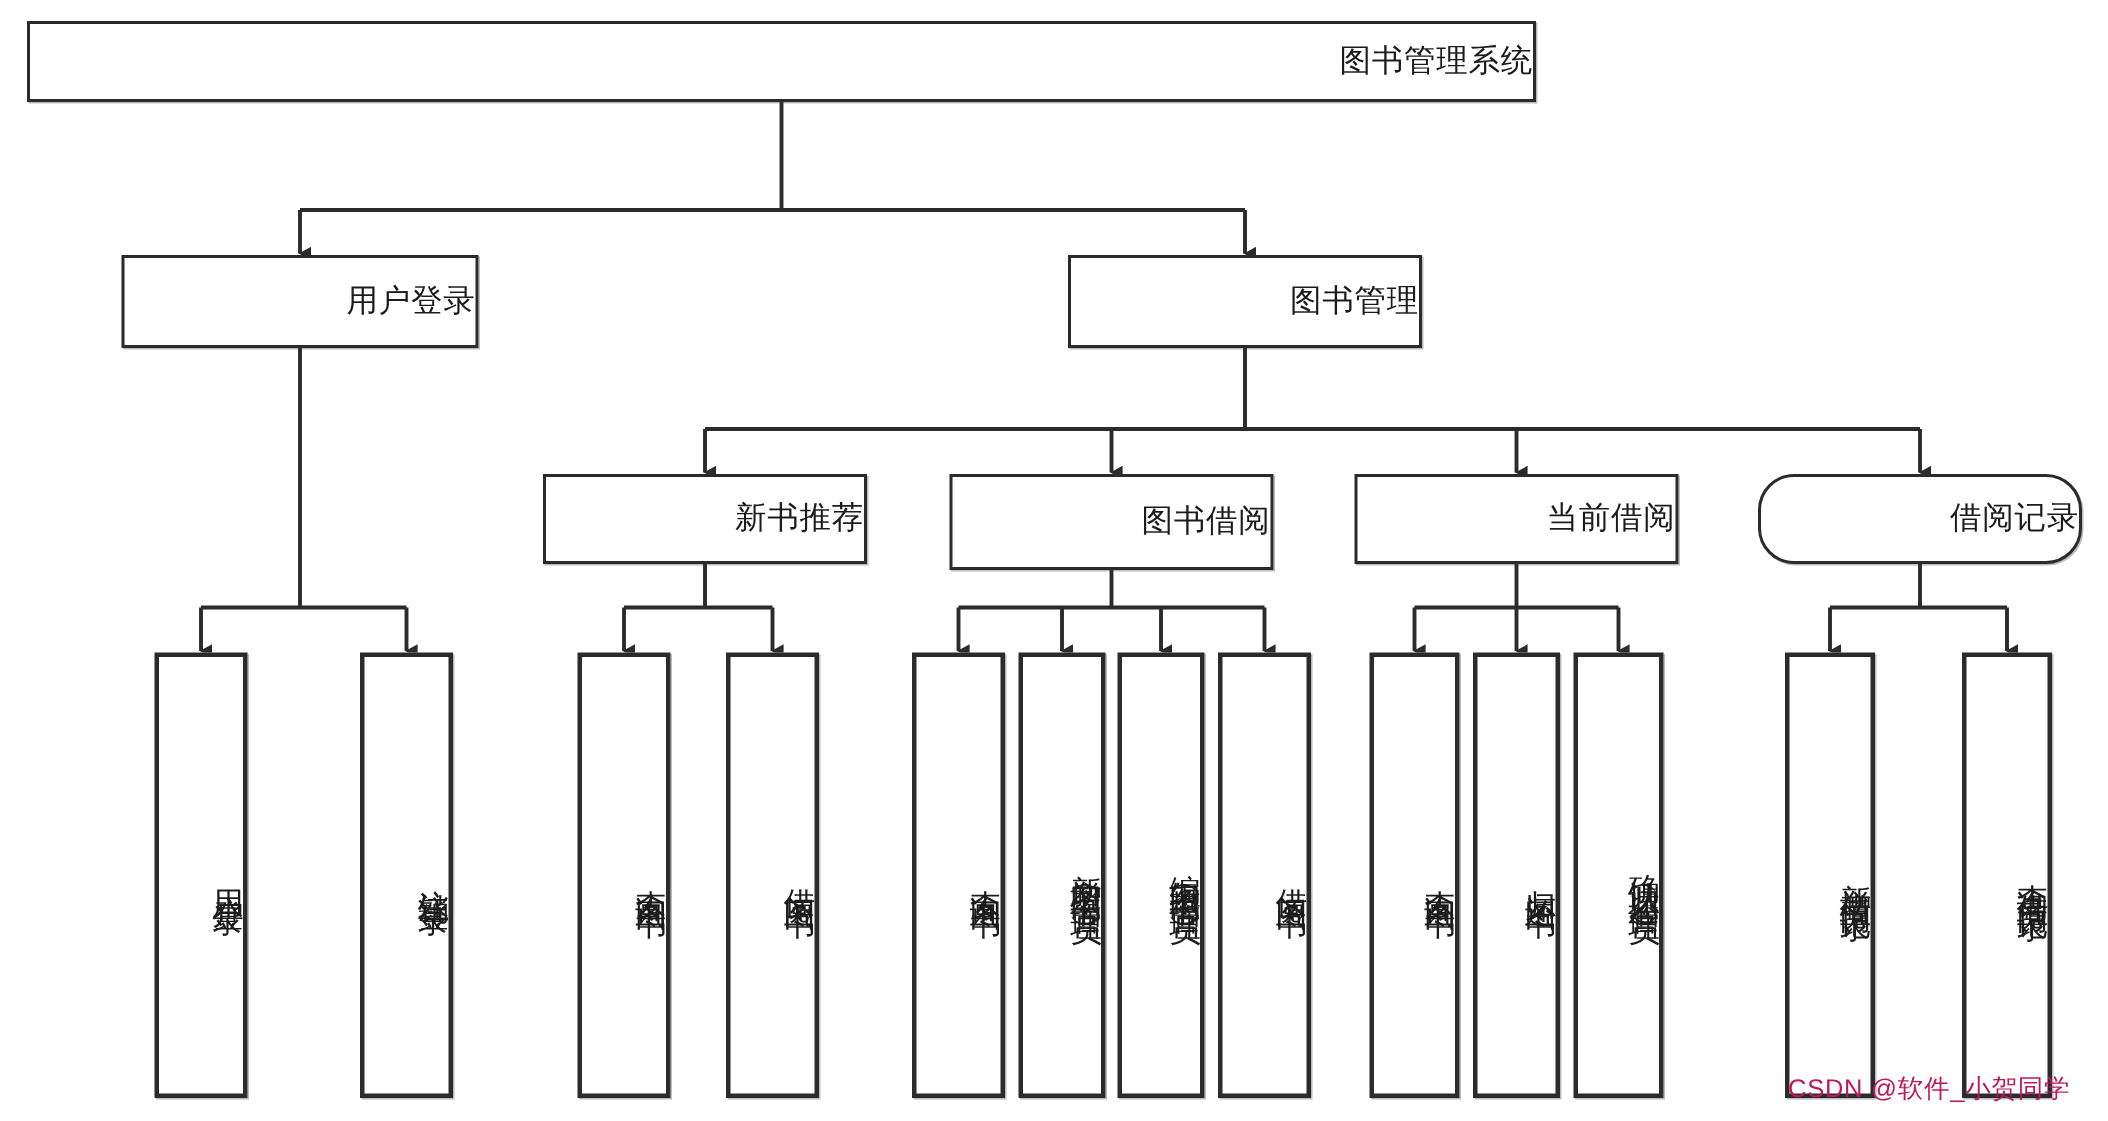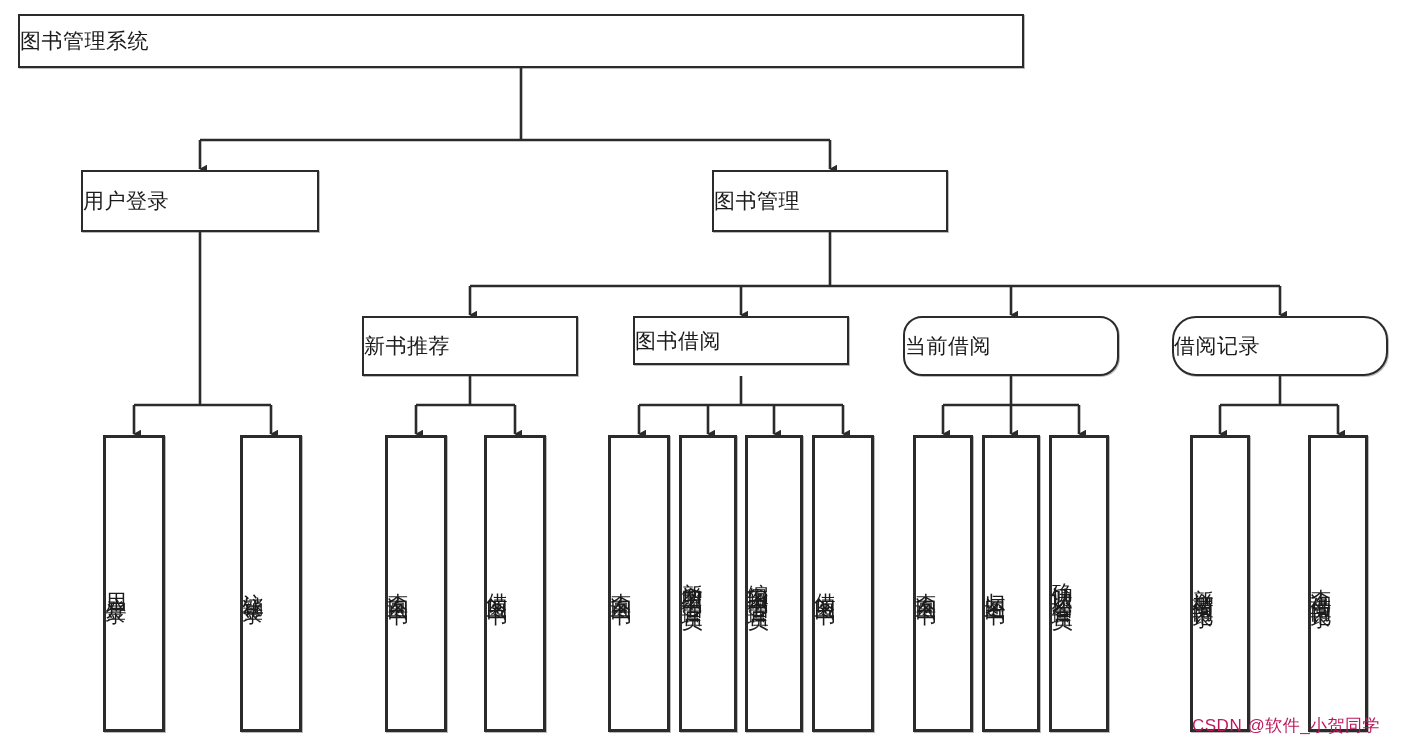--- a/index.html
+++ b/index.html
@@ -26,21 +26,21 @@
     height: 747px;
     pointer-events: none;
   }
   .node {
     position: absolute;
     box-sizing: border-box;
     background: #ffffff;
     border: 2px solid #2b2b2b;
     display: flex;
     align-items: center;
-    justify-content: flex-start;
+    justify-content: flex-end;
     color: #1b1b1b;
     box-shadow: 1px 1px 0 rgba(60,60,60,0.35);
   }
   .node .label {
     display: block;
     text-align: center;
     line-height: 1.12;
     letter-spacing: 0.5px;
   }
   .node-root .label,
@@ -123,24 +123,24 @@
   <div class="node node-l1" style="left: 81px; top: 170px; width: 238px; height: 62px;">
     <span class="label">用户登录</span>
   </div>
   <div class="node node-l1" style="left: 712px; top: 170px; width: 236px; height: 62px;">
     <span class="label">图书管理</span>
   </div>
 
   <div class="node node-l2" style="left: 362px; top: 316px; width: 216px; height: 60px;">
     <span class="label">新书推荐</span>
   </div>
-  <div class="node node-l2" style="left: 633px; top: 316px; width: 216px; height: 49px;">
+  <div class="node node-l2" style="left: 633px; top: 316px; width: 216px; height: 64px;">
     <span class="label">图书借阅</span>
   </div>
-  <div class="node node-l2" style="left: 903px; top: 316px; width: 216px; height: 60px; border-radius: 19px;">
+  <div class="node node-l2" style="left: 903px; top: 316px; width: 216px; height: 60px;">
     <span class="label">当前借阅</span>
   </div>
   <div class="node node-l2" style="left: 1172px; top: 316px; width: 216px; height: 60px; border-radius: 24px;">
     <span class="label">借阅记录</span>
   </div>
 
   <div class="node node-leaf" style="left: 103px; top: 435px; width: 62px; height: 297px;">
     <span class="label">用户登录</span>
   </div>
   <div class="node node-leaf" style="left: 240px; top: 435px; width: 62px; height: 297px;">

